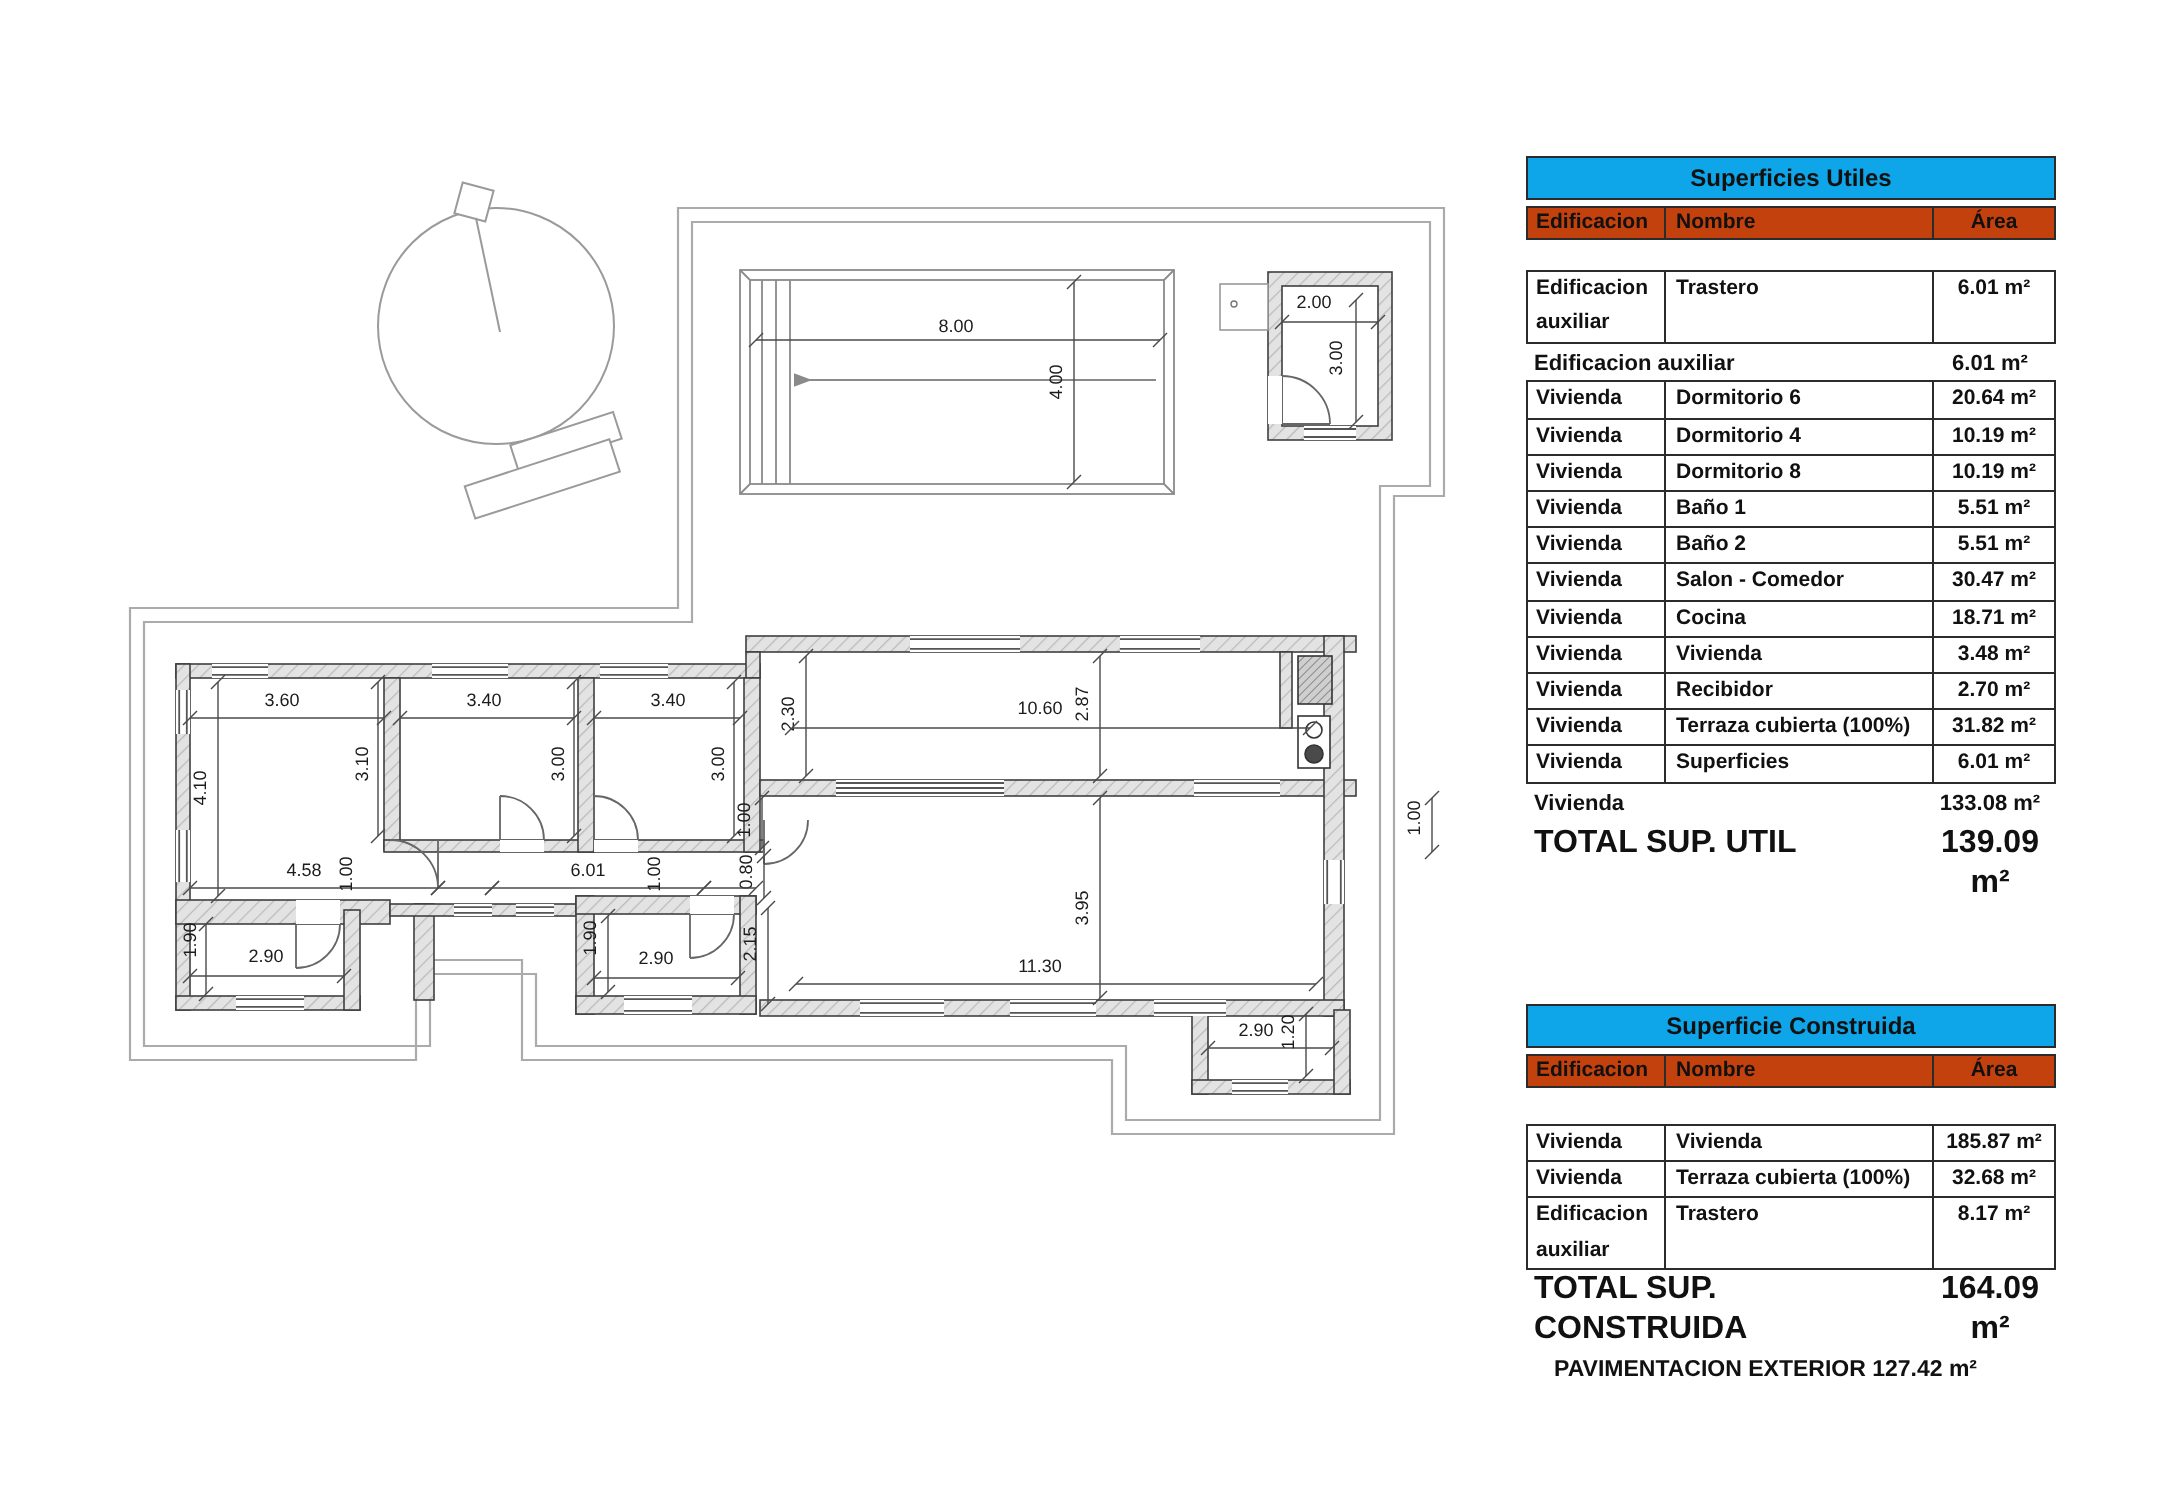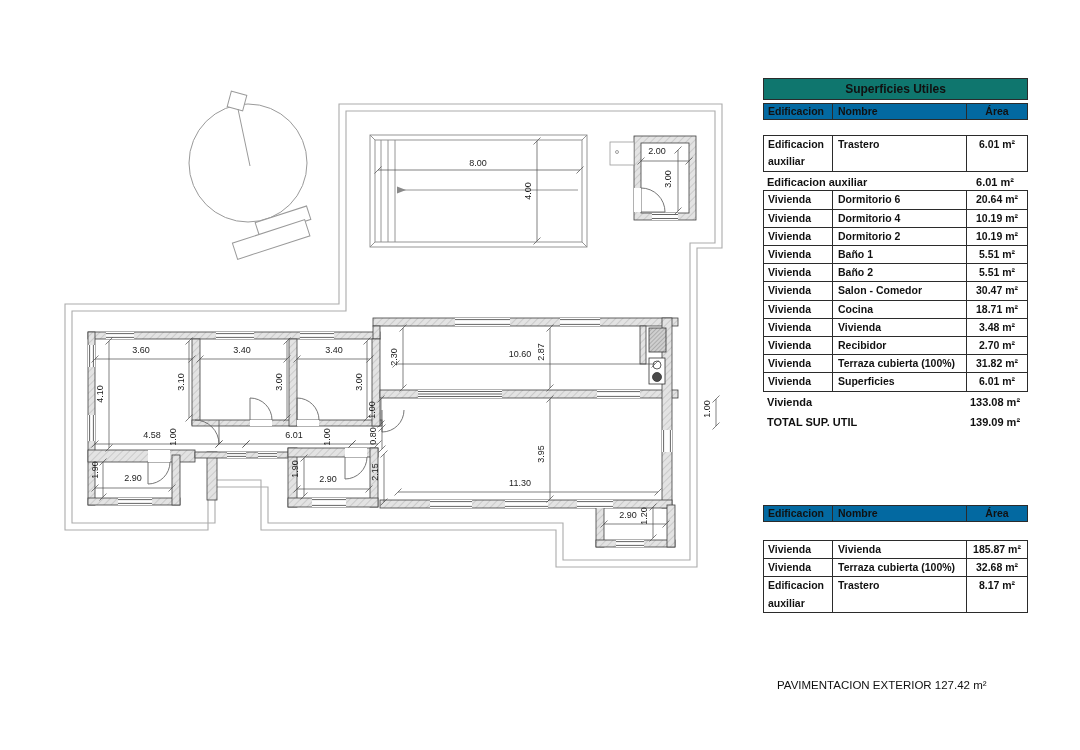--- a/index.html
+++ b/index.html
@@ -11,36 +11,36 @@
   .gap{fill:#ffffff;}
   .door{stroke:#666;stroke-width:0.9;fill:none;}
   .thin{stroke:#8a8a8a;stroke-width:0.9;fill:none;}
   .dimline{stroke:#4a4a4a;stroke-width:0.7;}
   .dimtext{font-family:"Liberation Sans", sans-serif;font-size:9px;fill:#1c1c1c;}
 
   
   .panel{position:absolute;left:0;top:0;width:1080px;height:750px;color:#111;}
   .tbl{position:absolute;left:763px;width:265px;font-weight:bold;}
   .t-title{border:1.3px solid #2b2b2b;height:20px;line-height:20px;
-           text-align:center;font-size:12px;background:#0f766e;}
-  .t-head{display:flex;border:1.3px solid #2b2b2b;margin-top:3px;background:#0369a1;}
+           text-align:center;font-size:12px;background:#0ea5e9;}
+  .t-head{display:flex;border:1.3px solid #2b2b2b;margin-top:3px;background:#c2410c;}
   .t-head .c{line-height:15px;font-size:10.5px;}
   .c1{width:69px;border-right:1.3px solid #2b2b2b;padding-left:4px;box-sizing:border-box;}
   .c2{width:134px;border-right:1.3px solid #2b2b2b;padding-left:5px;box-sizing:border-box;}
   .c3{flex:1;text-align:center;}
   .t-body{margin-top:16px;}
   .t-row{display:flex;border:1.3px solid #2b2b2b;margin-top:-1.3px;background:#fff;}
   .t-row .c{font-size:10.5px;line-height:17.5px;}
   .t-sub{display:flex;height:20px;line-height:20px;font-size:11px;}
   .t-sub .lbl{padding-left:4px;flex:1;}
   .t-sub .amt{width:66px;text-align:center;}
-  .t-total{display:flex;height:20px;line-height:20px;font-size:11px;justify-content:center;}
+  .t-total{display:flex;height:20px;line-height:20px;font-size:16px;justify-content:center;}
   .t-total .lbl{padding-left:4px;flex:1;}
   .t-total .amt{width:66px;text-align:center;}
-  .footer-note{position:absolute;left:777px;top:679px;font-size:11.5px;font-weight:normal;}
+  .footer-note{position:absolute;left:777px;top:679px;font-size:11.5px;font-weight:bold;}
 </style>
 </head>
 <body>
 
 <svg id="plan-svg" width="1080" height="750" viewBox="0 0 1080 750">
   <defs>
     <pattern id="hatch" width="5" height="5" patternUnits="userSpaceOnUse" patternTransform="rotate(45)">
       <rect width="5" height="5" fill="#e3e3e3"></rect>
       <line x1="0" y1="0" x2="0" y2="5" stroke="#b9b9b9" stroke-width="1.2"></line>
     </pattern>
@@ -382,21 +382,21 @@
           <div class="c c2">Dormitorio 6</div>
           <div class="c c3">20.64 m²</div>
         </div>
         <div class="t-row">
           <div class="c c1">Vivienda</div>
           <div class="c c2">Dormitorio 4</div>
           <div class="c c3">10.19 m²</div>
         </div>
         <div class="t-row">
           <div class="c c1">Vivienda</div>
-          <div class="c c2">Dormitorio 2</div>
+          <div class="c c2">Dormitorio 8</div>
           <div class="c c3">10.19 m²</div>
         </div>
         <div class="t-row">
           <div class="c c1">Vivienda</div>
           <div class="c c2">Baño 1</div>
           <div class="c c3">5.51 m²</div>
         </div>
         <div class="t-row">
           <div class="c c1">Vivienda</div>
           <div class="c c2">Baño 2</div>
@@ -437,20 +437,21 @@
           <span class="amt">133.08 m²</span>
         </div>
         <div class="t-total">
           <span class="lbl">TOTAL SUP. UTIL</span>
           <span class="amt">139.09 m²</span>
         </div>
       </div>
   </div>
 
   <div class="tbl" id="tbl-construida" style="top:502px">
+    <div class="t-title">Superficie Construida</div>
     <div class="t-head">
       <div class="c c1">Edificacion</div>
       <div class="c c2">Nombre</div>
       <div class="c c3">Área</div>
     </div>
     <div class="t-body" id="construida-body" style="margin-top: 19px;">
         <div class="t-row">
           <div class="c c1">Vivienda</div>
           <div class="c c2">Vivienda</div>
           <div class="c c3">185.87 m²</div>
@@ -458,17 +459,21 @@
         <div class="t-row">
           <div class="c c1">Vivienda</div>
           <div class="c c2">Terraza cubierta (100%)</div>
           <div class="c c3">32.68 m²</div>
         </div>
         <div class="t-row">
           <div class="c c1">Edificacion auxiliar</div>
           <div class="c c2">Trastero</div>
           <div class="c c3">8.17 m²</div>
         </div>
+        <div class="t-total">
+          <span class="lbl">TOTAL SUP. CONSTRUIDA</span>
+          <span class="amt">164.09 m²</span>
+        </div>
       </div>
   </div>
 
   <div class="footer-note">PAVIMENTACION EXTERIOR 127.42 m²</div>
 </div>
 
 </body></html>

